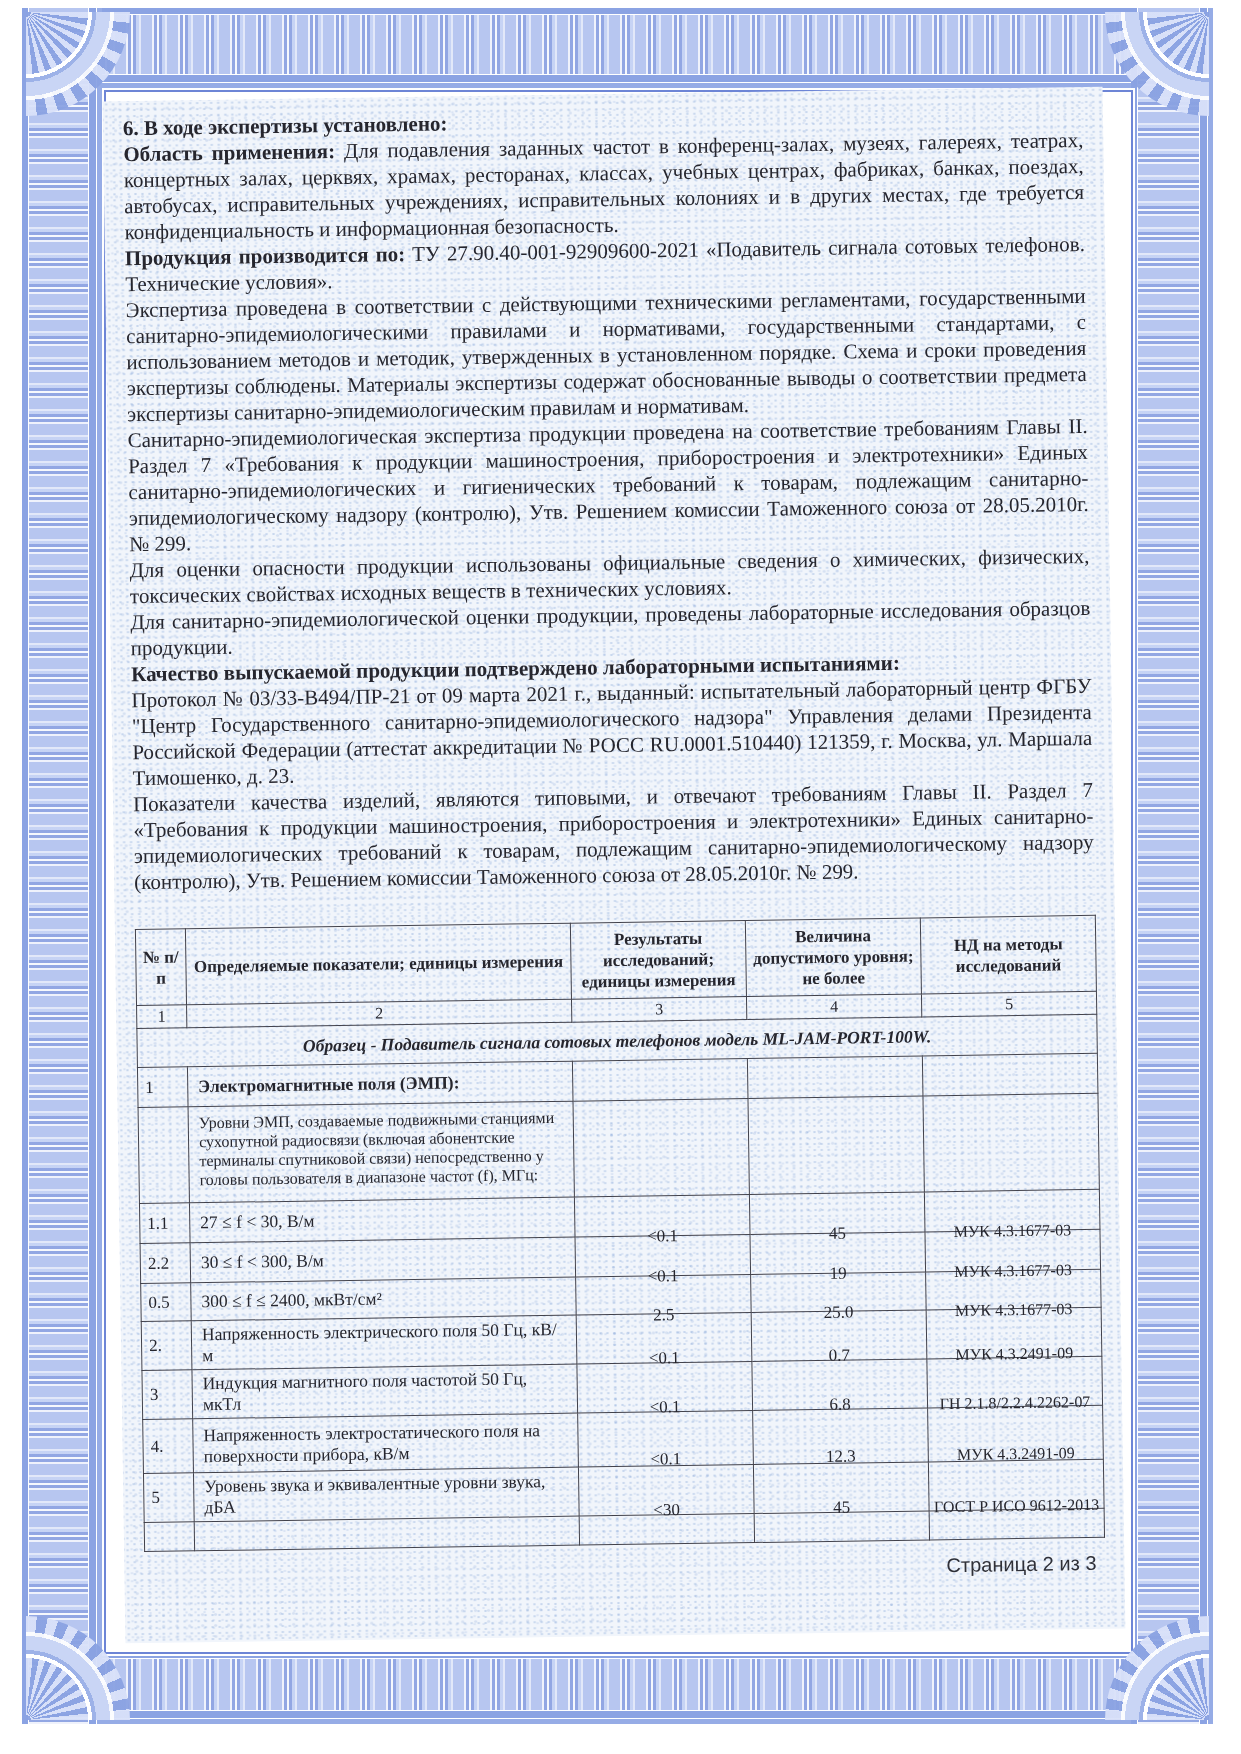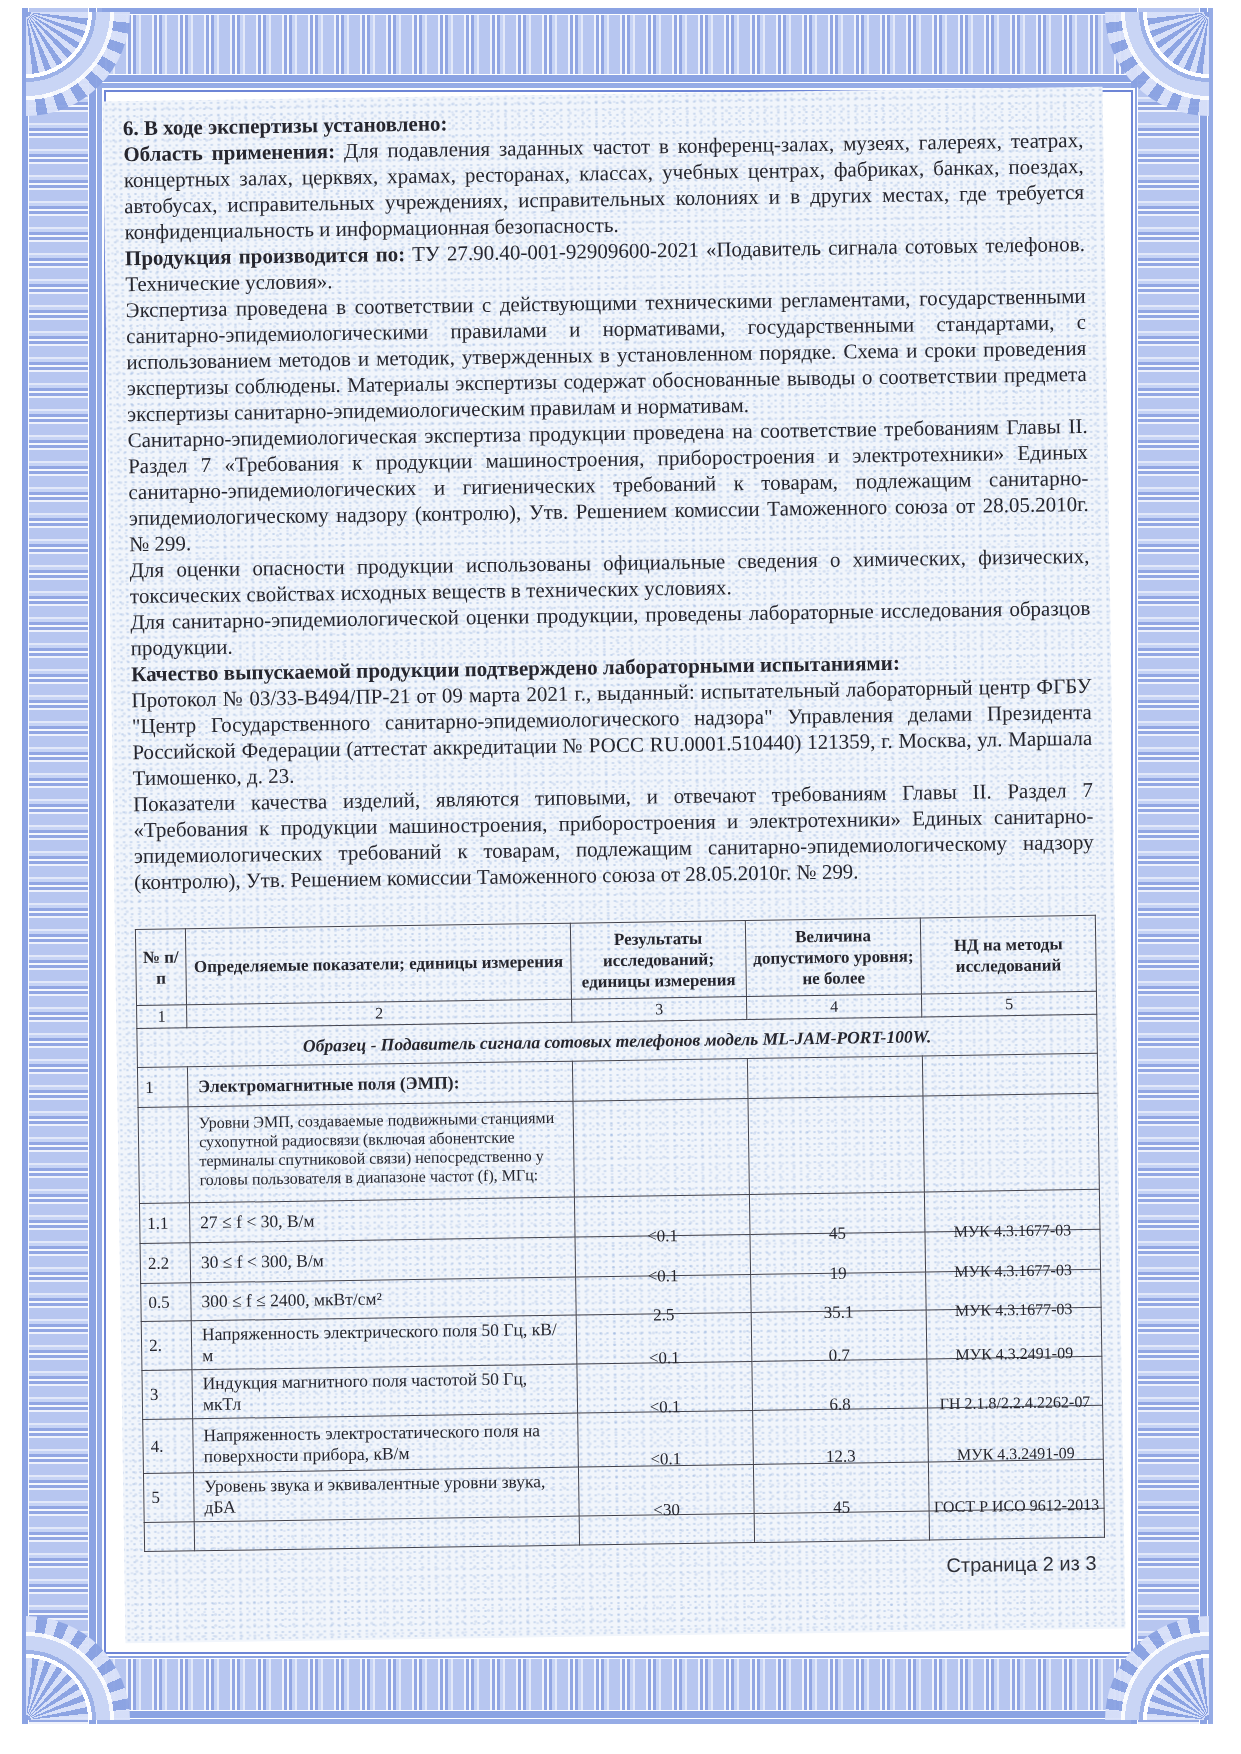--- a/index.html
+++ b/index.html
@@ -175,21 +175,21 @@
           <td class="numc">2.2</td>
           <td class="indc">30 ≤ f &lt; 300, В/м</td>
           <td class="resc"><span class="val">&lt;0.1</span></td>
           <td class="limc"><span class="val">19</span></td>
           <td class="metc"><span class="val">МУК 4.3.1677-03</span></td>
         </tr>
         <tr style="height: 38px;">
           <td class="numc">0.5</td>
           <td class="indc">300 ≤ f ≤ 2400, мкВт/см²</td>
           <td class="resc"><span class="val">2.5</span></td>
-          <td class="limc"><span class="val">35.1</span></td>
+          <td class="limc"><span class="val">25.0</span></td>
           <td class="metc"><span class="val">МУК 4.3.1677-03</span></td>
         </tr>
         <tr style="height: 42px;">
           <td class="numc">2.</td>
           <td class="indc">Напряженность электрического поля 50 Гц, кВ/м</td>
           <td class="resc"><span class="val">&lt;0.1</span></td>
           <td class="limc"><span class="val">0.7</span></td>
           <td class="metc"><span class="val">МУК 4.3.2491-09</span></td>
         </tr>
         <tr style="height: 42px;">

